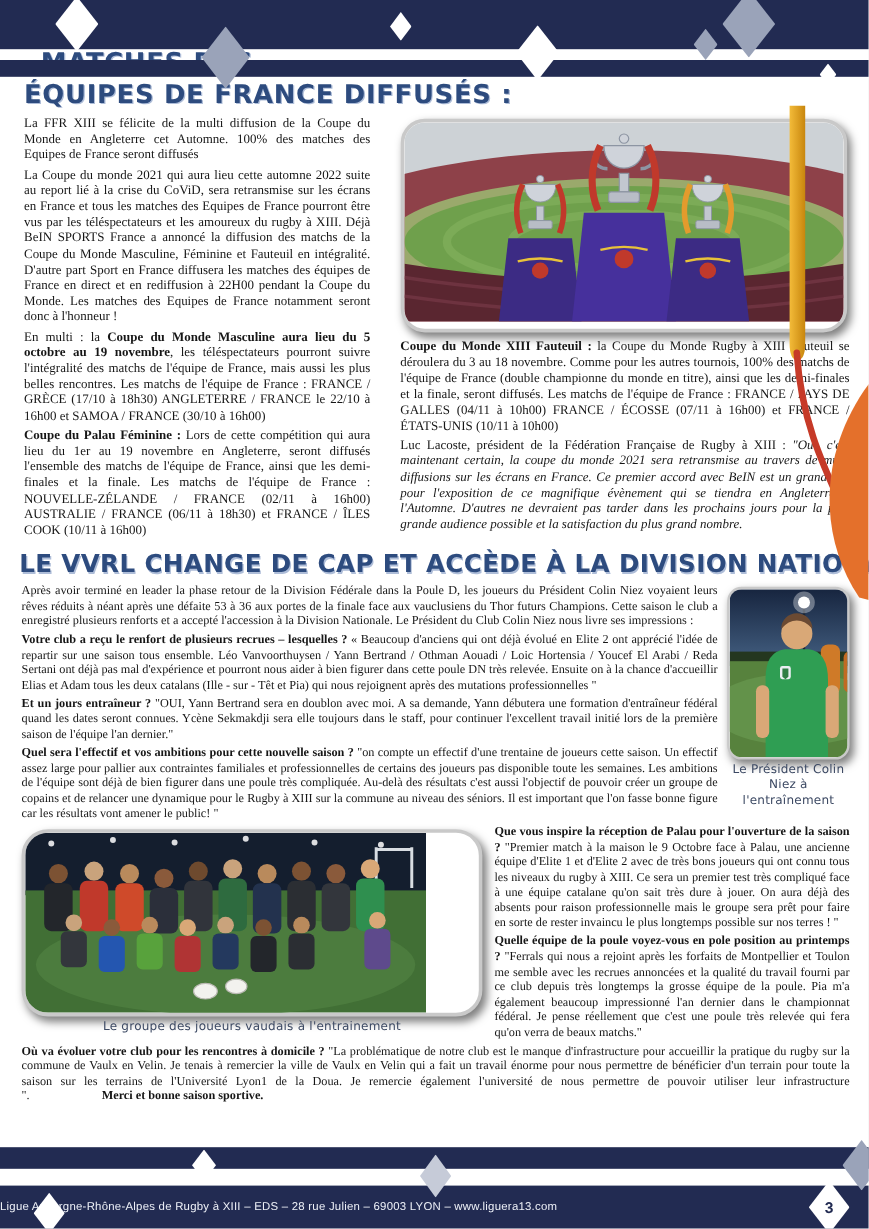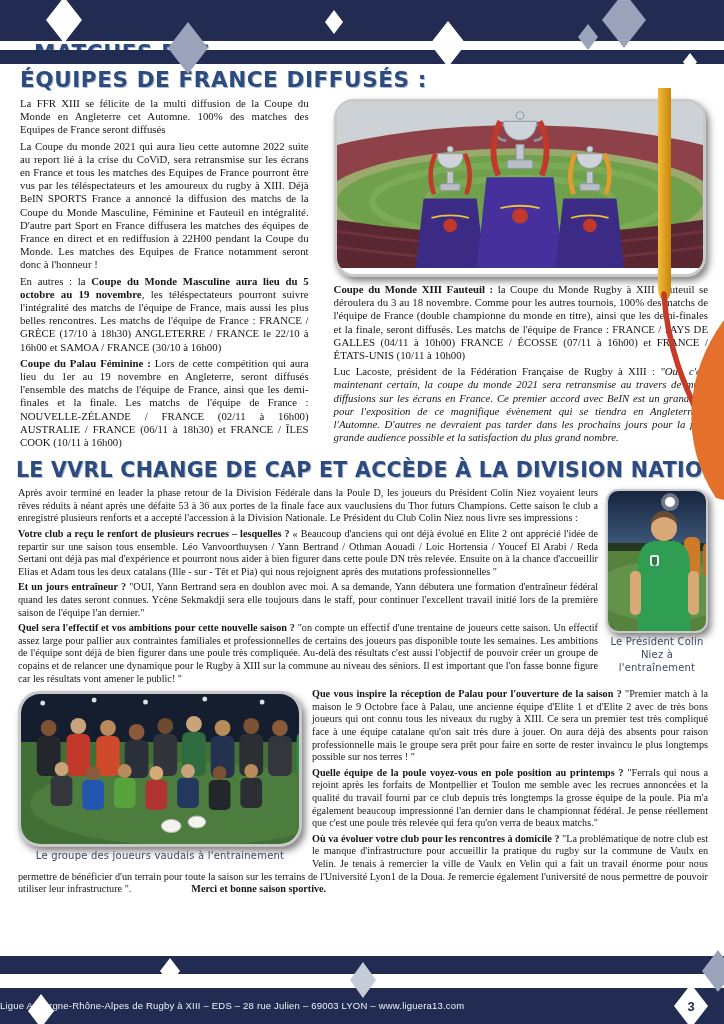--- a/index.html
+++ b/index.html
@@ -38,21 +38,21 @@
          overflow:hidden;background:#fff;}
   .trophyfig{margin:2px 0 6px 0;width:372px;}
   .trophyfig .photo{height:172px;border-radius:20px;}
   figure{margin:0;padding:0;}
   .caption{font-family:"DejaVu Sans",sans-serif;font-size:10px;color:#3c4963;text-align:center;
            line-height:13px;margin-top:2px;letter-spacing:.2px;}
   
   .art2{padding:0 16px 0 18px;font-size:10.2px;line-height:12.6px;}
   .presfig{float:right;width:102px;margin:2px 0 2px 8px;}
   .presfig .photo{height:140px;border-radius:12px;border-width:2px;}
-  .teamfig{float:left;width:284px;margin:3px 10px 2px 0;}
+  .teamfig{float:left;width:384px;margin:3px 10px 2px 0;}
   .teamfig .photo{height:150px;border-radius:22px;}
   .closing{margin-left:60px;}
   
   .ftext{position:absolute;top:988px;left:0;right:0;height:36px;line-height:36px;text-align:left;
          color:#eef1f8;font-family:"Liberation Sans",sans-serif;font-size:9.5px;letter-spacing:.2px;z-index:3;}
   .pagenum{position:absolute;left:674px;top:984px;width:34px;height:44px;z-index:4;
            clip-path:polygon(50% 0,100% 50%,50% 100%,0 50%);background:#fff;
            display:flex;align-items:center;justify-content:center;
            font-family:"Liberation Sans",sans-serif;font-weight:bold;font-size:13px;color:#222b52;}
   svg{display:block;}
@@ -86,21 +86,21 @@
 
   <div class="title1">
     <div class="t1l1">COUPE DU MONDE EN ANGLETERRE-100% DES MATCHES DES</div>
     <div class="t1l2">ÉQUIPES DE FRANCE DIFFUSÉS :</div>
   </div>
 
   <div class="art1">
     <div class="colL">
       <p>La FFR XIII se félicite de la multi diffusion de la Coupe du Monde en Angleterre cet Automne. 100% des matches des Equipes de France seront diffusés</p>
       <p>La Coupe du monde 2021 qui aura lieu cette automne 2022 suite au report lié à la crise du CoViD, sera retransmise sur les écrans en France et tous les matches des Equipes de France pourront être vus par les téléspectateurs et les amoureux du rugby à XIII. Déjà BeIN SPORTS France a annoncé la diffusion des matchs de la Coupe du Monde Masculine, Féminine et Fauteuil en intégralité. D'autre part Sport en France diffusera les matches des équipes de France en direct et en rediffusion à 22H00 pendant la Coupe du Monde. Les matches des Equipes de France notamment seront donc à l'honneur !</p>
-      <p><span>En autres : la </span><b>Coupe du Monde Masculine aura lieu du 5 octobre au 19 novembre</b><span>, les téléspectateurs pourront suivre l'intégralité des matchs de l'équipe de France, mais aussi les plus belles rencontres. Les matchs de l'équipe de France : FRANCE / GRÈCE (17/10 à 18h30) ANGLETERRE / FRANCE le 22/10 à 16h00 et SAMOA / FRANCE (30/10 à 16h00)</span></p>
+      <p><span>En multi : la </span><b>Coupe du Monde Masculine aura lieu du 5 octobre au 19 novembre</b><span>, les téléspectateurs pourront suivre l'intégralité des matchs de l'équipe de France, mais aussi les plus belles rencontres. Les matchs de l'équipe de France : FRANCE / GRÈCE (17/10 à 18h30) ANGLETERRE / FRANCE le 22/10 à 16h00 et SAMOA / FRANCE (30/10 à 16h00)</span></p>
       <p><b>Coupe du Palau Féminine :</b><span> Lors de cette compétition qui aura lieu du 1er au 19 novembre en Angleterre, seront diffusés l'ensemble des matchs de l'équipe de France, ainsi que les demi-finales et la finale. Les matchs de l'équipe de France : NOUVELLE-ZÉLANDE / FRANCE (02/11 à 16h00) AUSTRALIE / FRANCE (06/11 à 18h30) et FRANCE / ÎLES COOK (10/11 à 16h00)</span></p>
     </div>
     <div class="colR">
       <figure class="trophyfig">
         <div class="photo">
           <svg viewBox="0 0 372 172" width="366" height="166" preserveAspectRatio="none">
             <rect width="372" height="172" fill="#cdd2d6"></rect>
             <ellipse cx="186" cy="112" rx="290" ry="88" fill="#8e4149"></ellipse>
             <ellipse cx="186" cy="104" rx="202" ry="56" fill="#9aa96c"></ellipse>
             <ellipse cx="186" cy="103" rx="186" ry="48" fill="#6fa04c"></ellipse>

